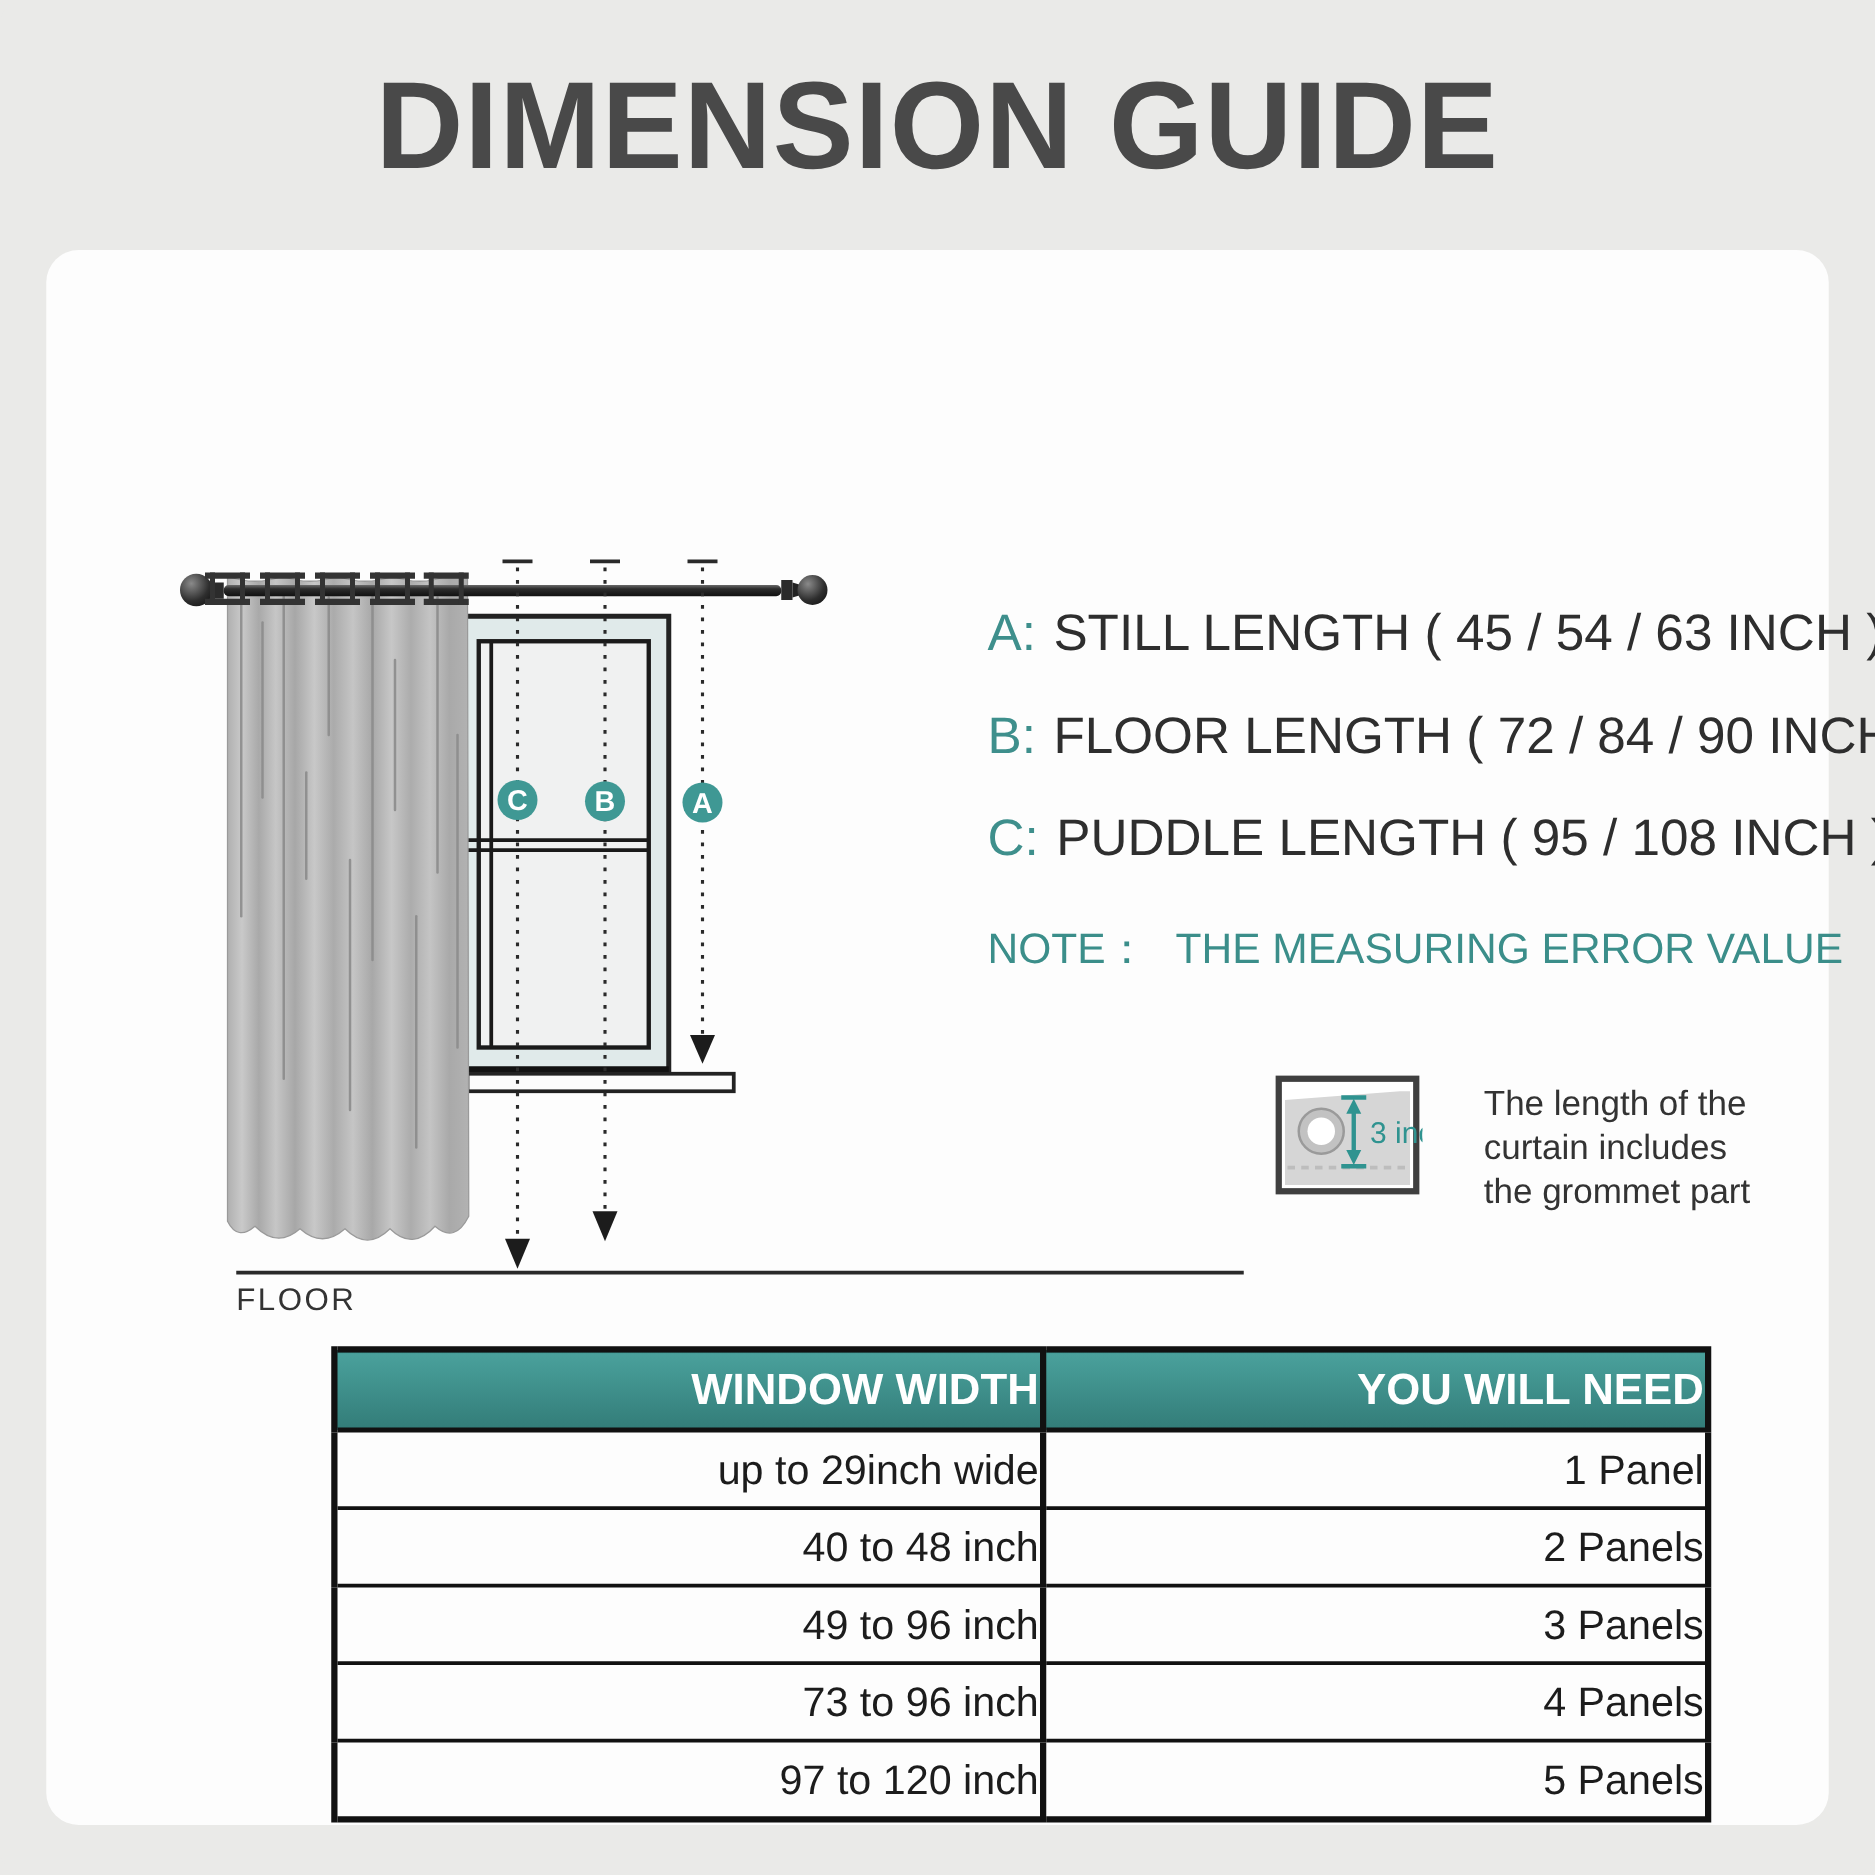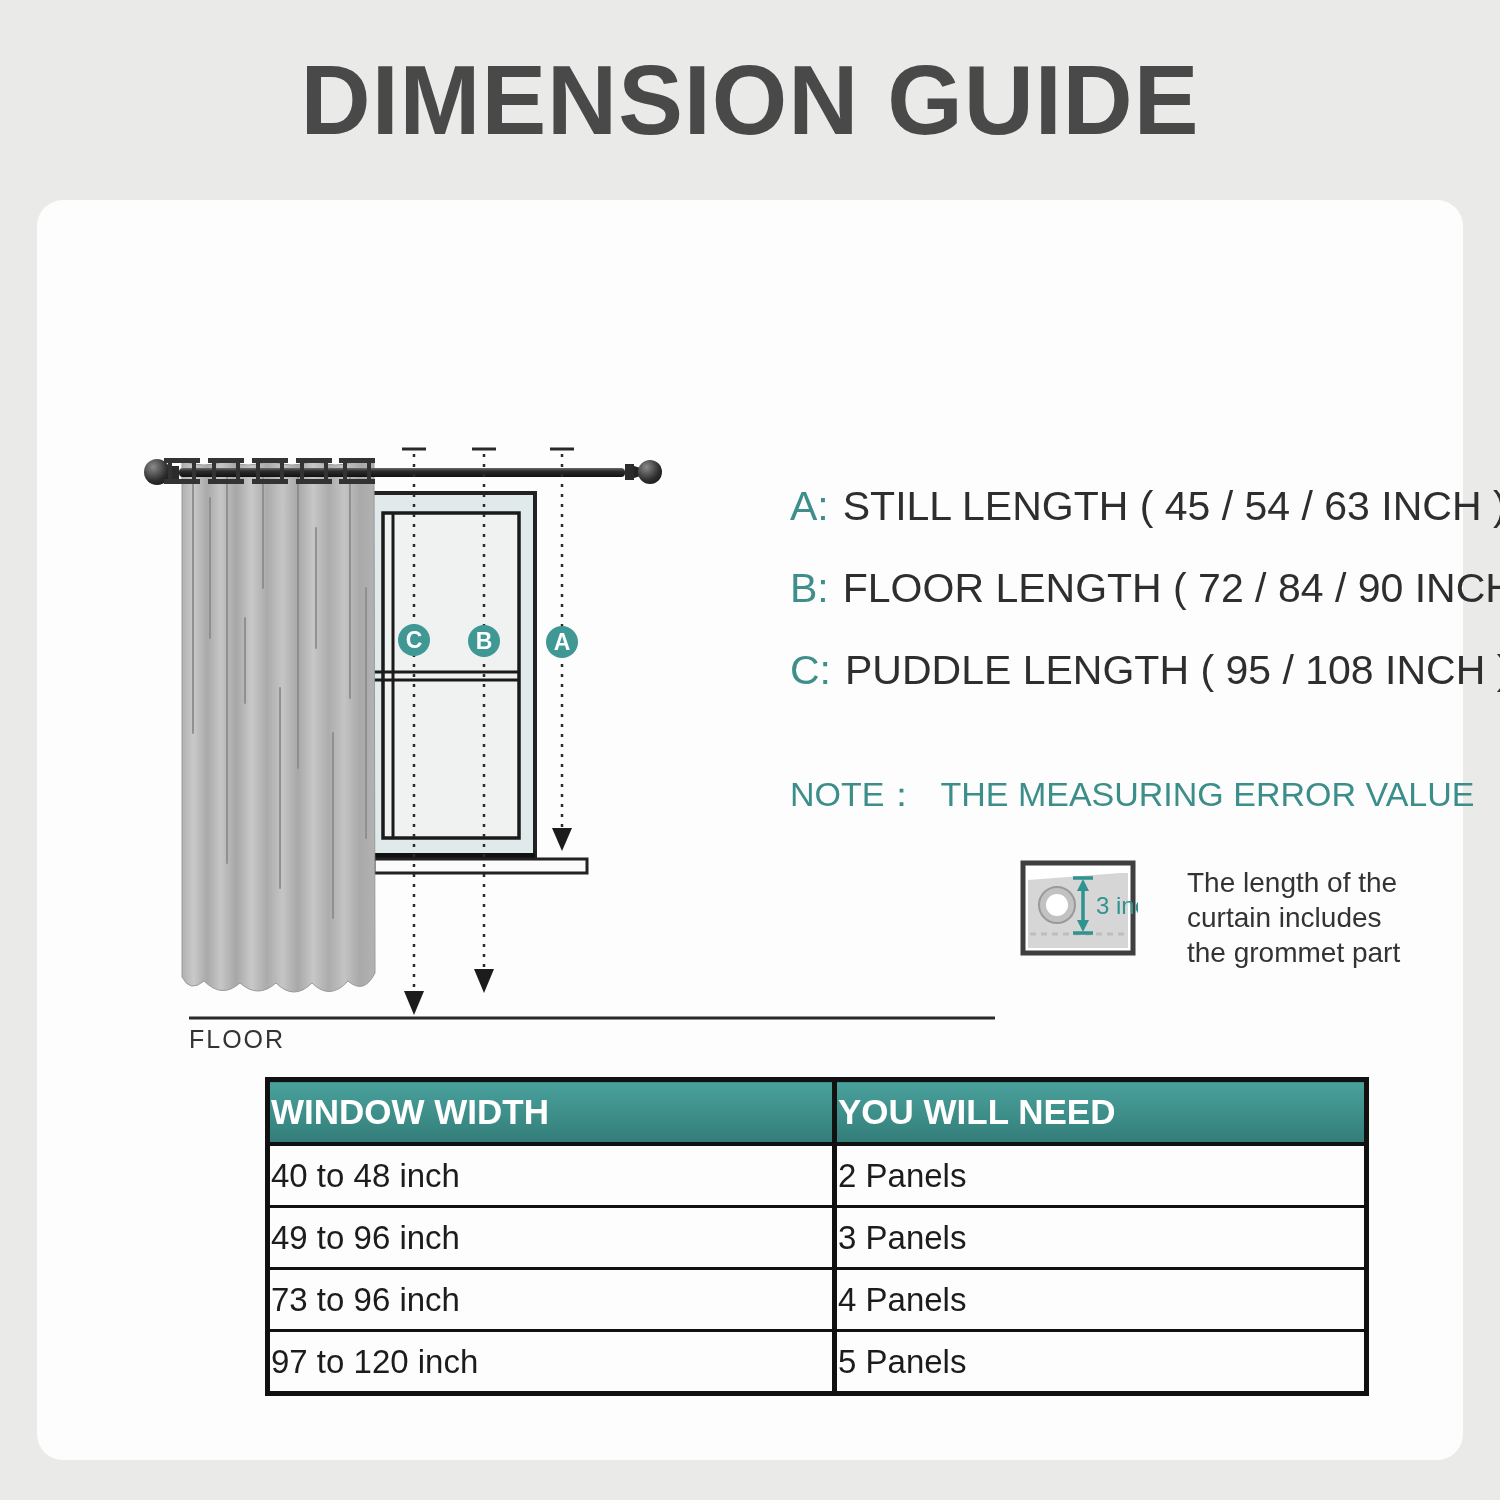--- a/index.html
+++ b/index.html
@@ -11,33 +11,33 @@
   .card{position:absolute;left:37px;top:200px;width:1426px;height:1260px;
         background:#fdfdfd;border-radius:26px;}
   .illustration{position:absolute;left:80px;top:233px;}
 
   
   .lengths{position:absolute;left:753px;top:283px;}
   .len-row{height:82px;font-size:41px;color:#2e2e2e;white-space:nowrap;}
   .len-prefix{color:#3e8f8c;margin-right:14px;}
 
   .note{position:absolute;left:753px;top:536px;color:#3b8e8a;font-size:34px;}
-  .note-line1{white-space:nowrap;margin-top:36px;}
+  .note-line1{white-space:nowrap;}
   .note-label{margin-right:22px;}
   .note-line2{margin-left:152px;margin-top:20px;}
 
   .grommet-fig{position:absolute;left:983px;top:660px;}
   .grommet-caption{position:absolute;left:1150px;top:665px;font-size:28px;color:#333;
                    line-height:35px;white-space:nowrap;}
   .add-note{position:absolute;left:962px;top:765px;font-size:30px;color:#3b8e8a;white-space:nowrap;}
 
   
   .panel-table{position:absolute;left:228px;top:877px;border-collapse:collapse;
                width:1104px;table-layout:fixed;}
-  .panel-table th,.panel-table td{border:3px solid #111;text-align:left;}
+  .panel-table th,.panel-table td{border:3px solid #111;text-align:right;}
   .panel-table{border:5px solid #111;}
   .panel-table th{height:58px;font-size:35px;font-weight:bold;color:#fff;
                   background:linear-gradient(#4aa19c,#337d79);
                   border-left-width:5px;border-right-width:5px;border-bottom-width:4px;}
   .panel-table td{height:57px;font-size:33px;color:#1c1c1c;background:#fdfdfd;
                   border-left-width:5px;border-right-width:5px;}
   .col-w1{width:560px;}
   svg text{font-family:"Liberation Sans",sans-serif;}
 </style>
 </head>
@@ -229,20 +229,24 @@
 
     <table class="panel-table">
       <thead>
         <tr>
           <th class="col-w1">WINDOW WIDTH</th>
           <th>YOU WILL NEED</th>
         </tr>
       </thead>
       <tbody>
         <tr>
+          <td>up to 29inch wide</td>
+          <td>1 Panel</td>
+        </tr>
+        <tr>
           <td>40 to 48 inch</td>
           <td>2 Panels</td>
         </tr>
         <tr>
           <td>49 to 96 inch</td>
           <td>3 Panels</td>
         </tr>
         <tr>
           <td>73 to 96 inch</td>
           <td>4 Panels</td>

